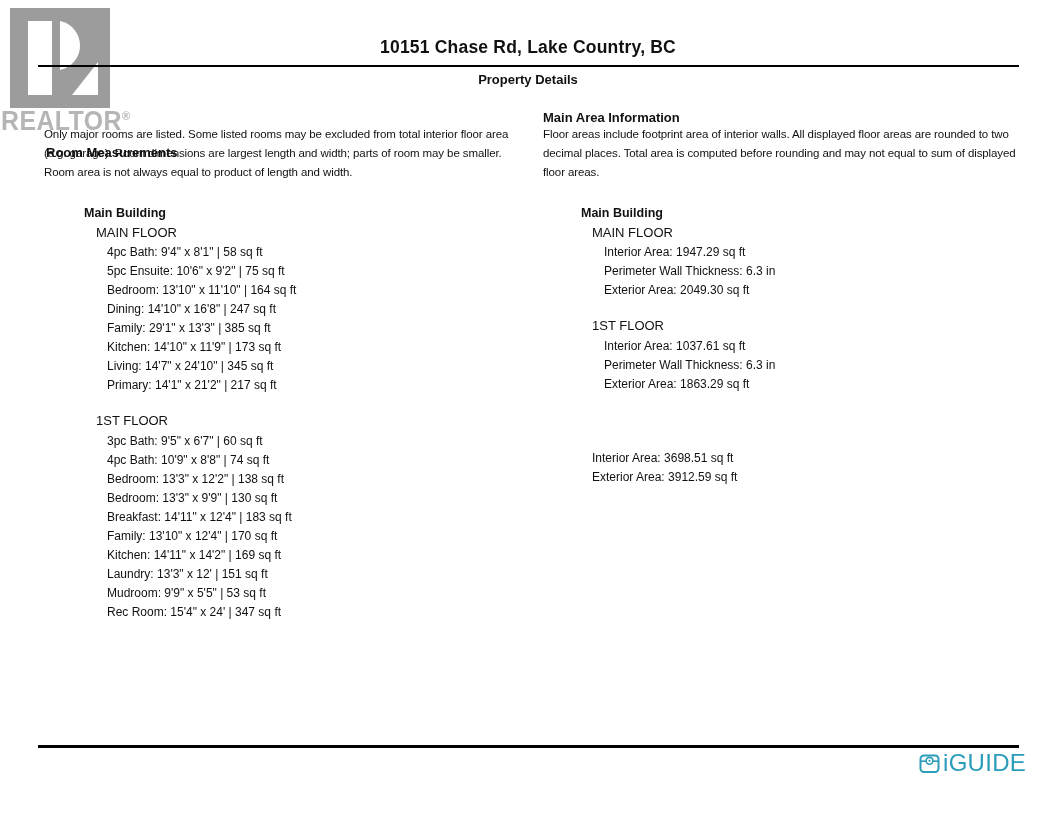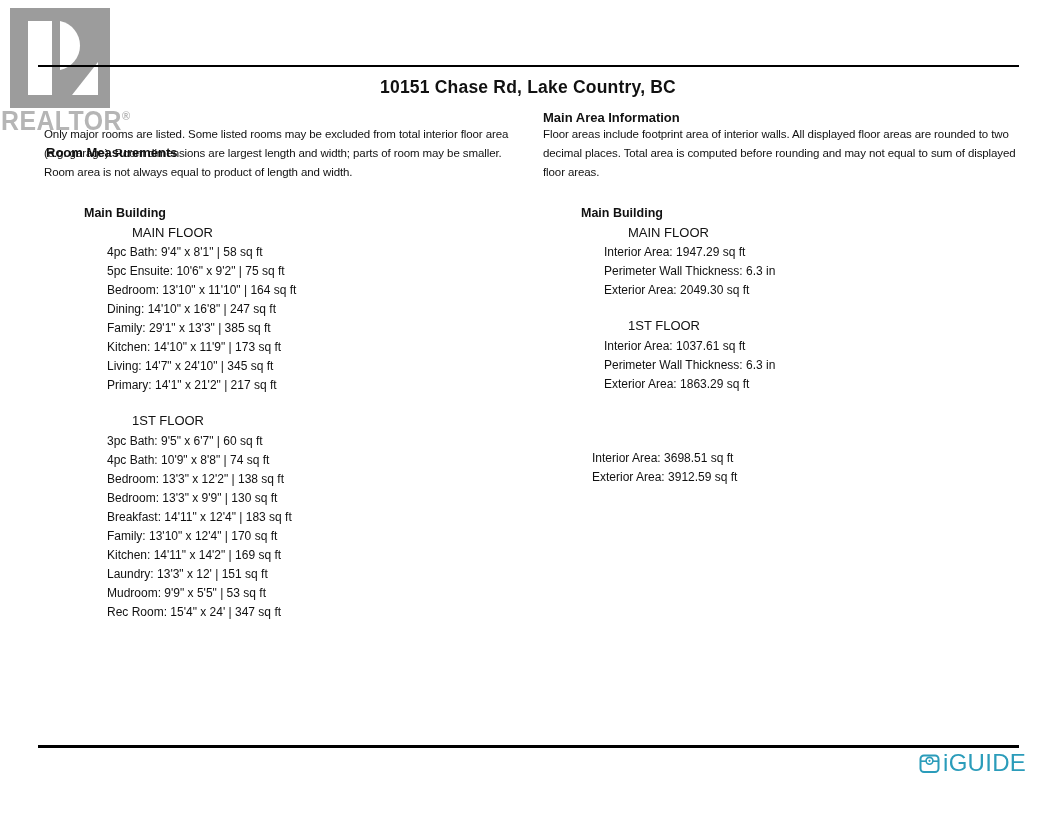--- a/index.html
+++ b/index.html
@@ -14,21 +14,20 @@
   }
   .abs { position:absolute; }
 
   
   .title {
     left:0; top:37px; width:100%;
     text-align:center;
     font-size:17.5px; font-weight:bold;
     letter-spacing:0.2px;
     z-index:3;
-    margin-top:40px;
   }
   .top-rule {
     left:38px; top:65px; width:981px; height:2px;
     background:#000; z-index:4;
   }
   .subtitle {
     left:0; top:72px; width:100%;
     text-align:center;
     font-size:13px; font-weight:bold;
     z-index:3;
@@ -47,21 +46,21 @@
     transform:scaleX(0.92); transform-origin:left top;
     z-index:1;
     white-space:nowrap;
   }
   .realtor-wordmark sup { font-size:12px; }
 
   
   .sec-heading { font-size:13px; font-weight:bold; z-index:2; }
   .sec-desc { font-size:11.5px; line-height:19px; letter-spacing:-0.1px; z-index:2; }
   .building-heading { font-size:12.5px; font-weight:bold; }
-  .floor-name { font-size:13px;margin-left:36px; }
+  .floor-name { font-size:13px; }
   .item-list { font-size:12px; }
   .item-list .item { height:19px; line-height:19px; white-space:nowrap; }
   .total-heading { font-size:13px; font-weight:bold; }
 
   
   .footer-rule {
     left:38px; top:745px; width:981px; height:3px;
     background:#000;
   }
   .footer-text {
@@ -90,20 +89,21 @@
       <rect x="0" y="0" width="100" height="100" fill="#9c9c9c"></rect>
       <rect x="18" y="13" width="24" height="74" fill="#ffffff"></rect>
       <path d="M50 13 A25 25 0 0 1 50 62 Z" fill="#ffffff"></path>
       <polygon points="62,87 88,54 88,87" fill="#ffffff"></polygon>
     </svg>
   </div>
   <div class="abs realtor-wordmark"><span>REALTOR</span><sup>®</sup></div>
 
   <div class="abs title">10151 Chase Rd, Lake Country, BC</div>
   <div class="abs top-rule"></div>
+  <div class="abs subtitle">Property Details</div>
 
   <div class="abs sec-heading" style="left:46px; top:97px;margin-top:48px;">Room Measurements</div>
   <div class="abs sec-desc" style="left:44px; top:125px; width:473px;">Only major rooms are listed. Some listed rooms may be excluded from total interior floor area (e.g. garage). Room dimensions are largest length and width; parts of room may be smaller. Room area is not always equal to product of length and width.</div>
 
   <div class="abs building-heading" style="left:84px; top:206px;">Main Building</div>
 
   <div class="abs floor-name" style="left:96px; top:225px;">MAIN FLOOR</div>
   <div class="abs item-list" style="left:107px; top:243px;">
     <div class="item">4pc Bath: 9'4" x 8'1" | 58 sq ft</div>
     <div class="item">5pc Ensuite: 10'6" x 9'2" | 75 sq ft</div>

